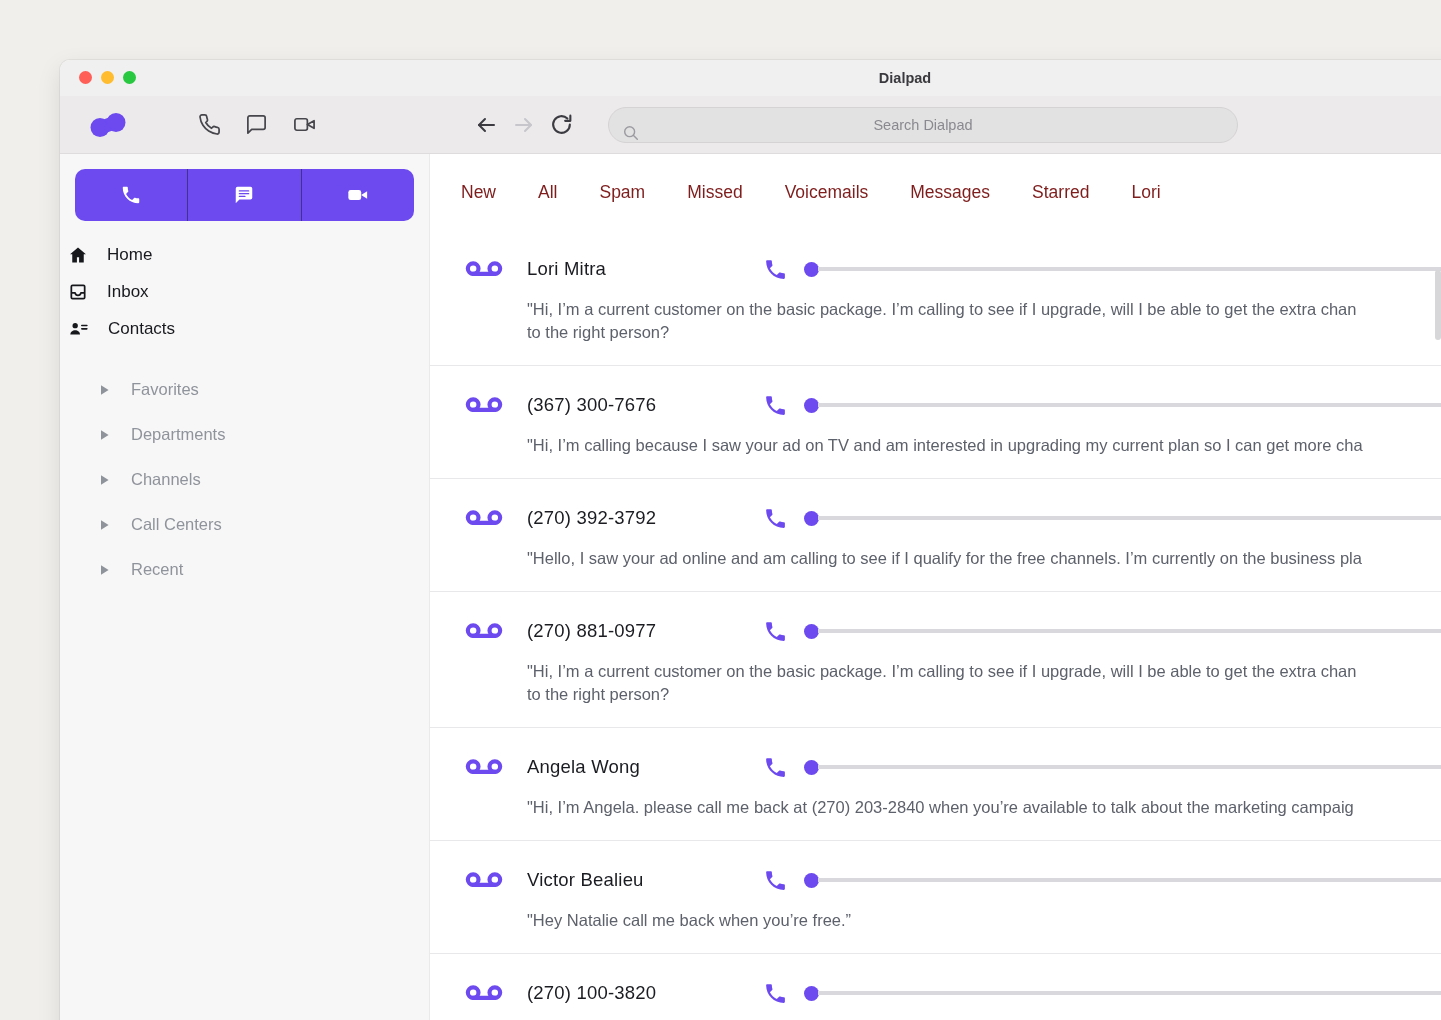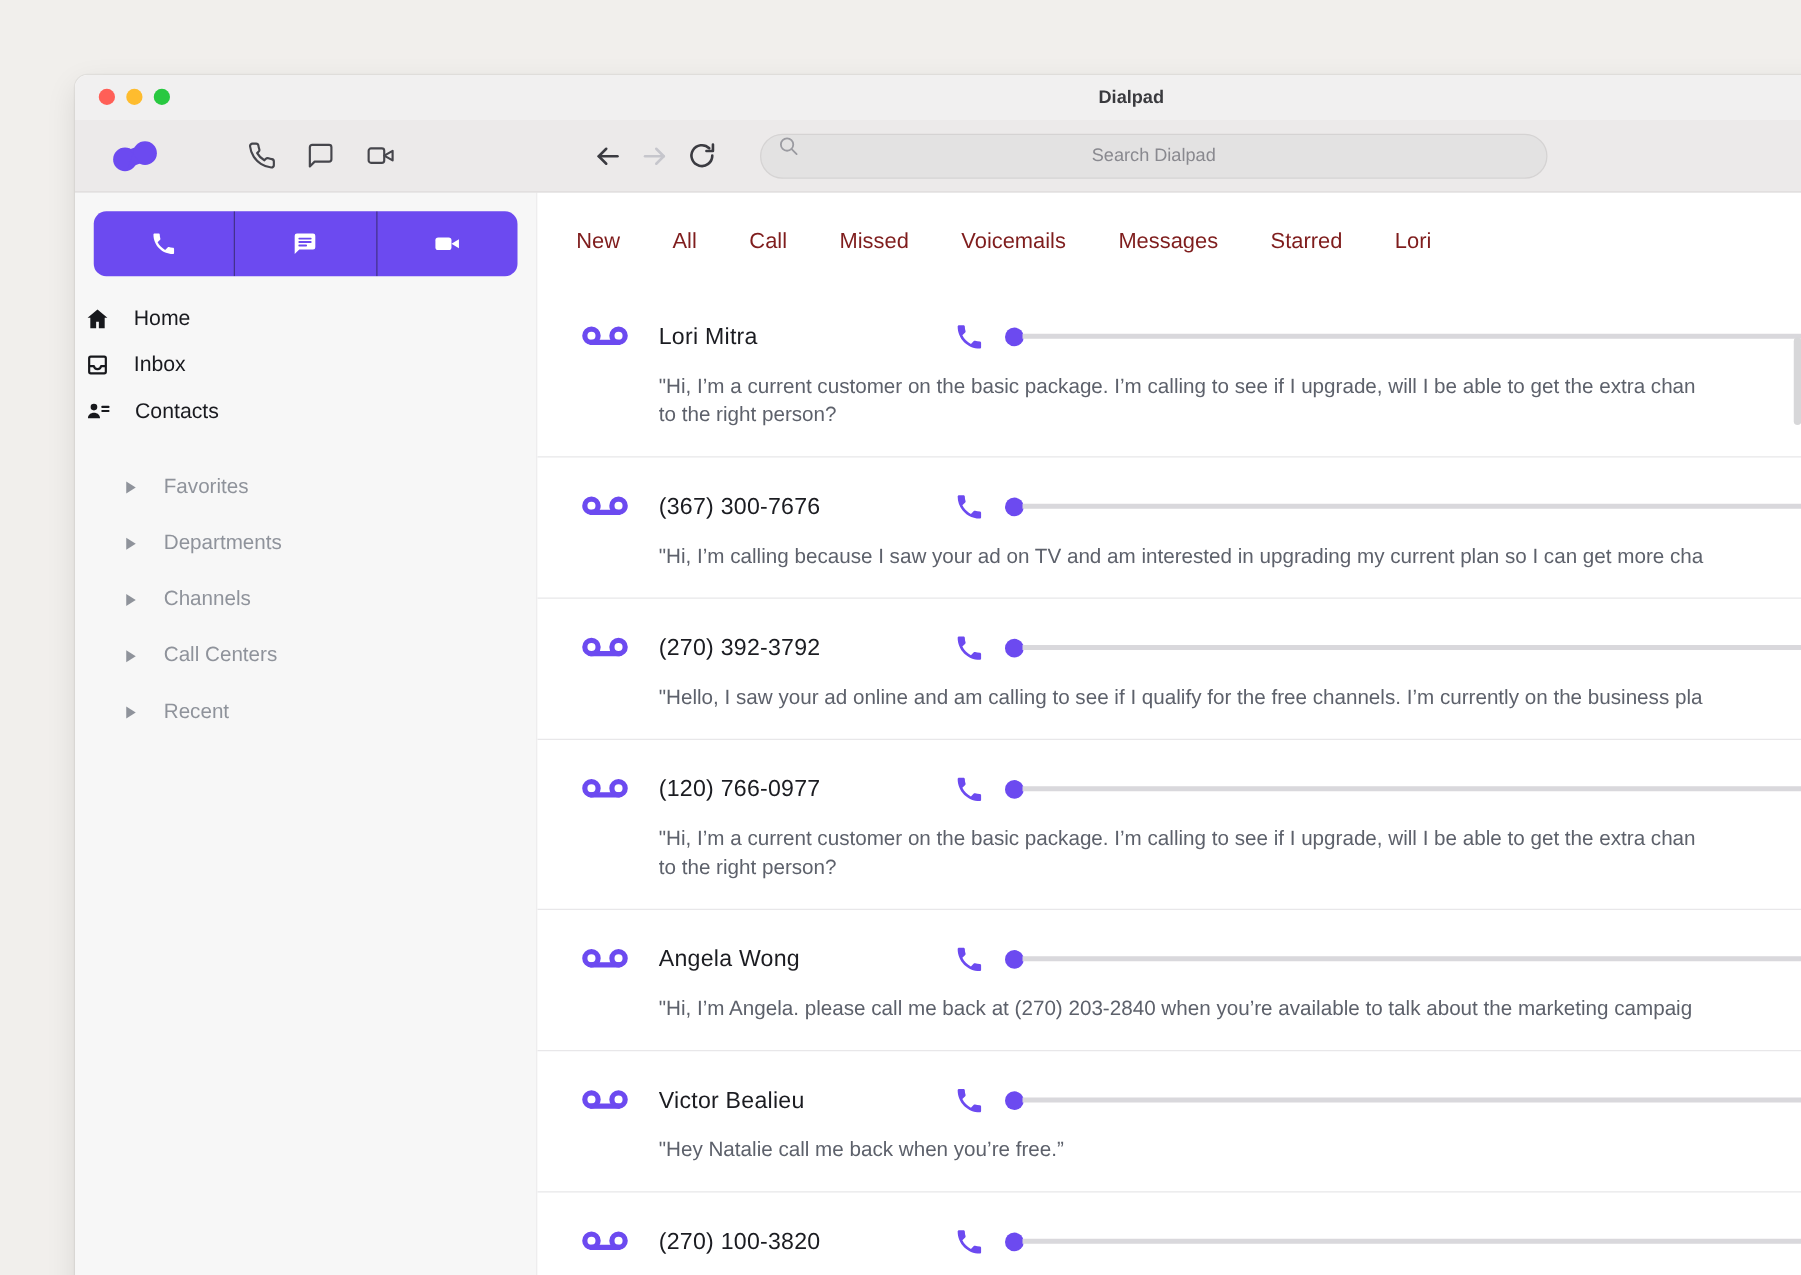--- a/index.html
+++ b/index.html
@@ -23,21 +23,21 @@
   .traffic { position:absolute; left: 19px; top: 11px; display:flex; gap: 9px; }
   .traffic span { width: 13px; height: 13px; border-radius: 50%; display:block; }
   .win-title { position:absolute; left: 845px; transform: translateX(-50%); top:0; line-height: 36px; font-size: 14.5px; font-weight: bold; color:#3a3a3e; }
   
   .toolbar { flex:none; height: 58px; background:#eceaea; border-bottom: 1px solid #dedcdc; display:flex; align-items:center; position:relative; }
   .logo { margin-left: 28px; width: 40px; height: 30px; flex:none; }
   .tool-icons { display:flex; margin-left: 70px; gap: 24px; color:#46464c; align-items:center; }
   .tool-btn { background:none; border:none; padding:0; cursor:pointer; color:#46464c; display:flex; }
   .nav-arrows { display:flex; margin-left: 156px; gap: 12px; align-items:center; }
   .nav-btn { background:none; border:none; padding:0; cursor:pointer; display:flex; }
-  .search { position:absolute; left: 548px; top: 11px; width: 630px; height: 36px; background:#e3e2e2; border:1px solid #d5d3d3; border-radius: 18px; display:flex; align-items:flex-start; }
+  .search { position:absolute; left: 548px; top: 11px; width: 630px; height: 36px; background:#e3e2e2; border:1px solid #d5d3d3; border-radius: 18px; display:flex; align-items:flex-end; }
   .search svg { position:absolute; left: 13px; }
   .search input { width:100%; height:100%; background:transparent; border:none; outline:none; text-align:center; font-size: 14.5px; color:#6a6a70; font-family:inherit; }
   .search input::placeholder { color:#89898f; opacity:1; }
   
   .content { flex:1; min-height:0; display:flex; }
   .sidebar { flex:none; width: 370px; background:#f7f7f7; border-right:1px solid #ebeaeb; padding-top: 15px; }
   .segmented { margin: 0 15px; height: 52px; border-radius: 10px; background: var(--accent,#6c4af0); display:flex; overflow:hidden; }
   .segment { flex:1; display:flex; align-items:center; justify-content:center; background:none; border:none; cursor:pointer; border-right: 1px solid rgba(35,30,60,.55); }
   .segment:last-child { border-right:none; }
   .nav-list { margin-top: 15px; }
@@ -224,21 +224,21 @@
 
     <div class="main">
       <div class="tabs">
           <button class="tab">
             <span>New</span>
           </button>
           <button class="tab">
             <span>All</span>
           </button>
           <button class="tab">
-            <span>Call</span>
+            <span>Spam</span>
           </button>
           <button class="tab">
             <span>Missed</span>
           </button>
           <button class="tab">
             <span>Voicemails</span>
           </button>
           <button class="tab">
             <span>Messages</span>
           </button>
@@ -317,21 +317,21 @@
               <div>"Hello, I saw your ad online and am calling to see if I qualify for the free channels. I’m currently on the business pla</div>
             </div>
   </div>
           <div class="row">
     <div class="row-top">
       <svg class="vm-icon" viewBox="0 0 40 22" fill="none" stroke="currentColor" stroke-width="4.4" stroke-linecap="round">
         <circle cx="8.6" cy="10.6" r="5.6"></circle>
                 <circle cx="31.4" cy="10.6" r="5.6"></circle>
                 <path d="M8.6 16.2h22.8"></path>
       </svg>
-      <div class="row-title">(120) 766-0977</div>
+      <div class="row-title">(270) 881-0977</div>
       <button class="phone-btn">
         <svg width="25" height="25" viewBox="0 0 24 24" fill="currentColor">
                   <path d="M6.62 10.79c1.44 2.83 3.76 5.14 6.59 6.59l2.2-2.2c.27-.27.67-.36 1.02-.24 1.12.37 2.33.57 3.57.57.55 0 1 .45 1 1V20c0 .55-.45 1-1 1-9.39 0-17-7.61-17-17 0-.55.45-1 1-1h3.5c.55 0 1 .45 1 1 0 1.25.2 2.45.57 3.57.11.35.03.74-.25 1.02l-2.2 2.2z"></path>
                 </svg>
       </button>
       <div class="slider">
         <span class="thumb"></span>
         <span class="track"></span>
       </div>
     </div>

